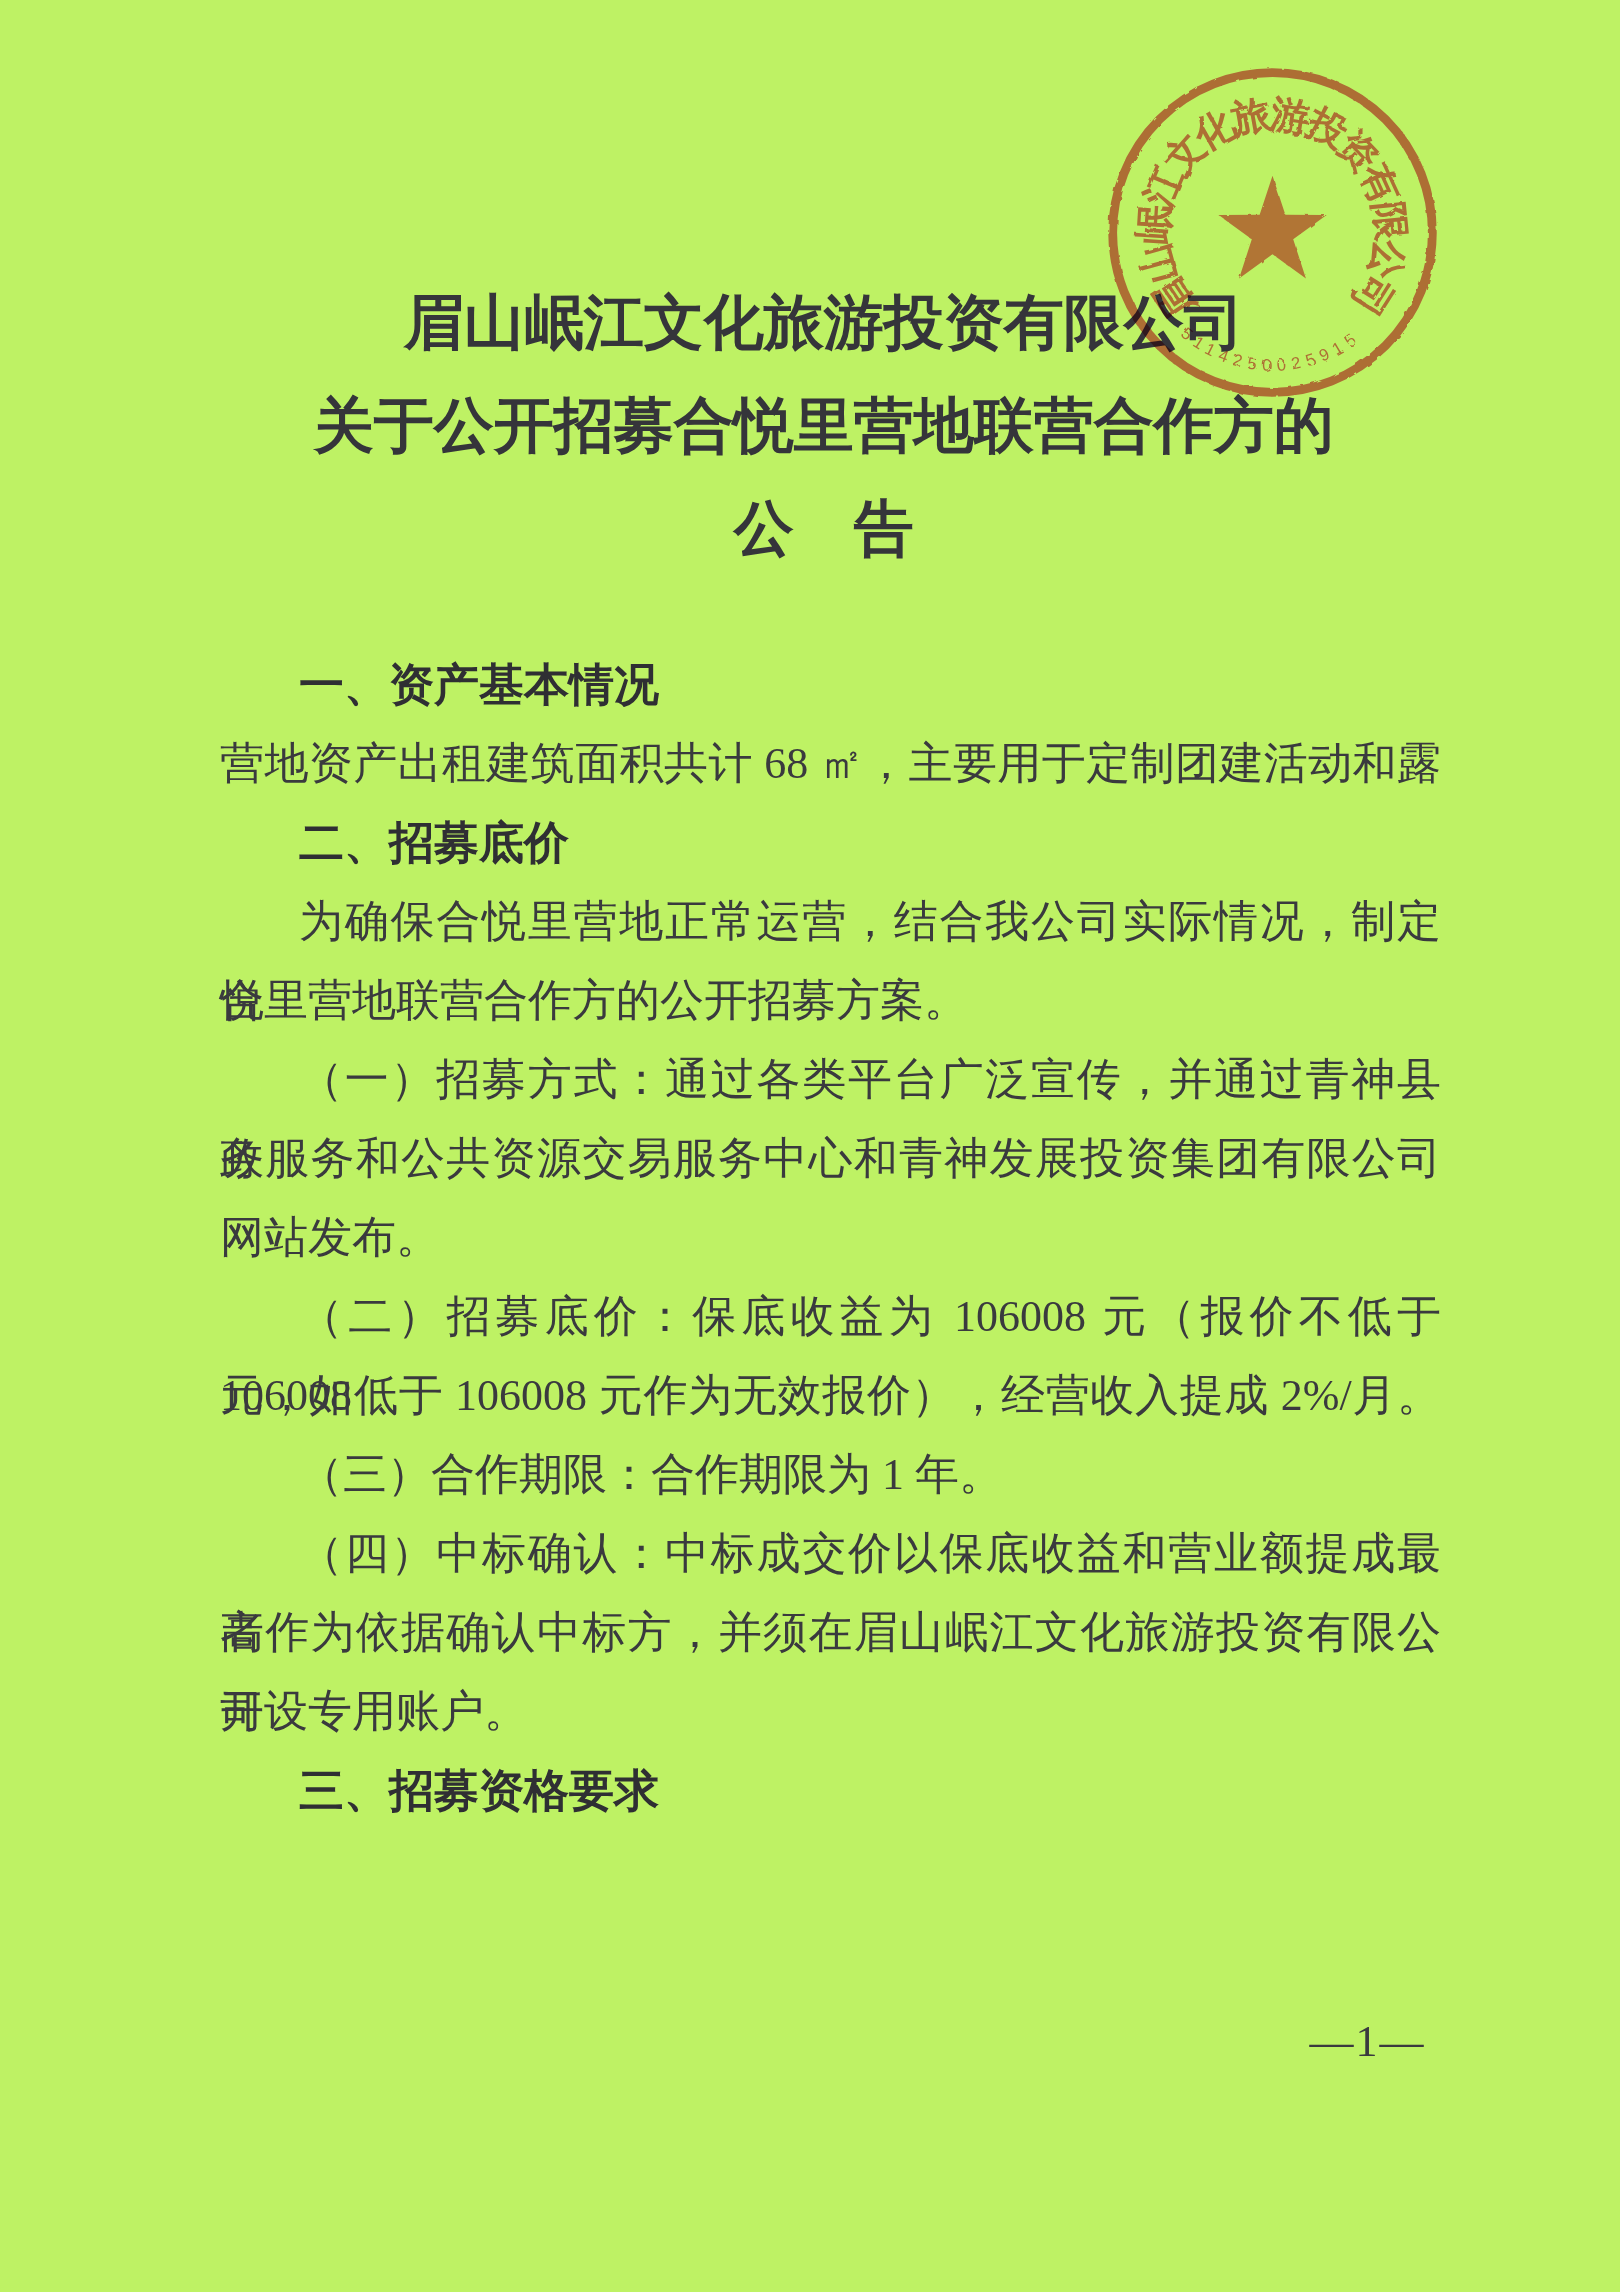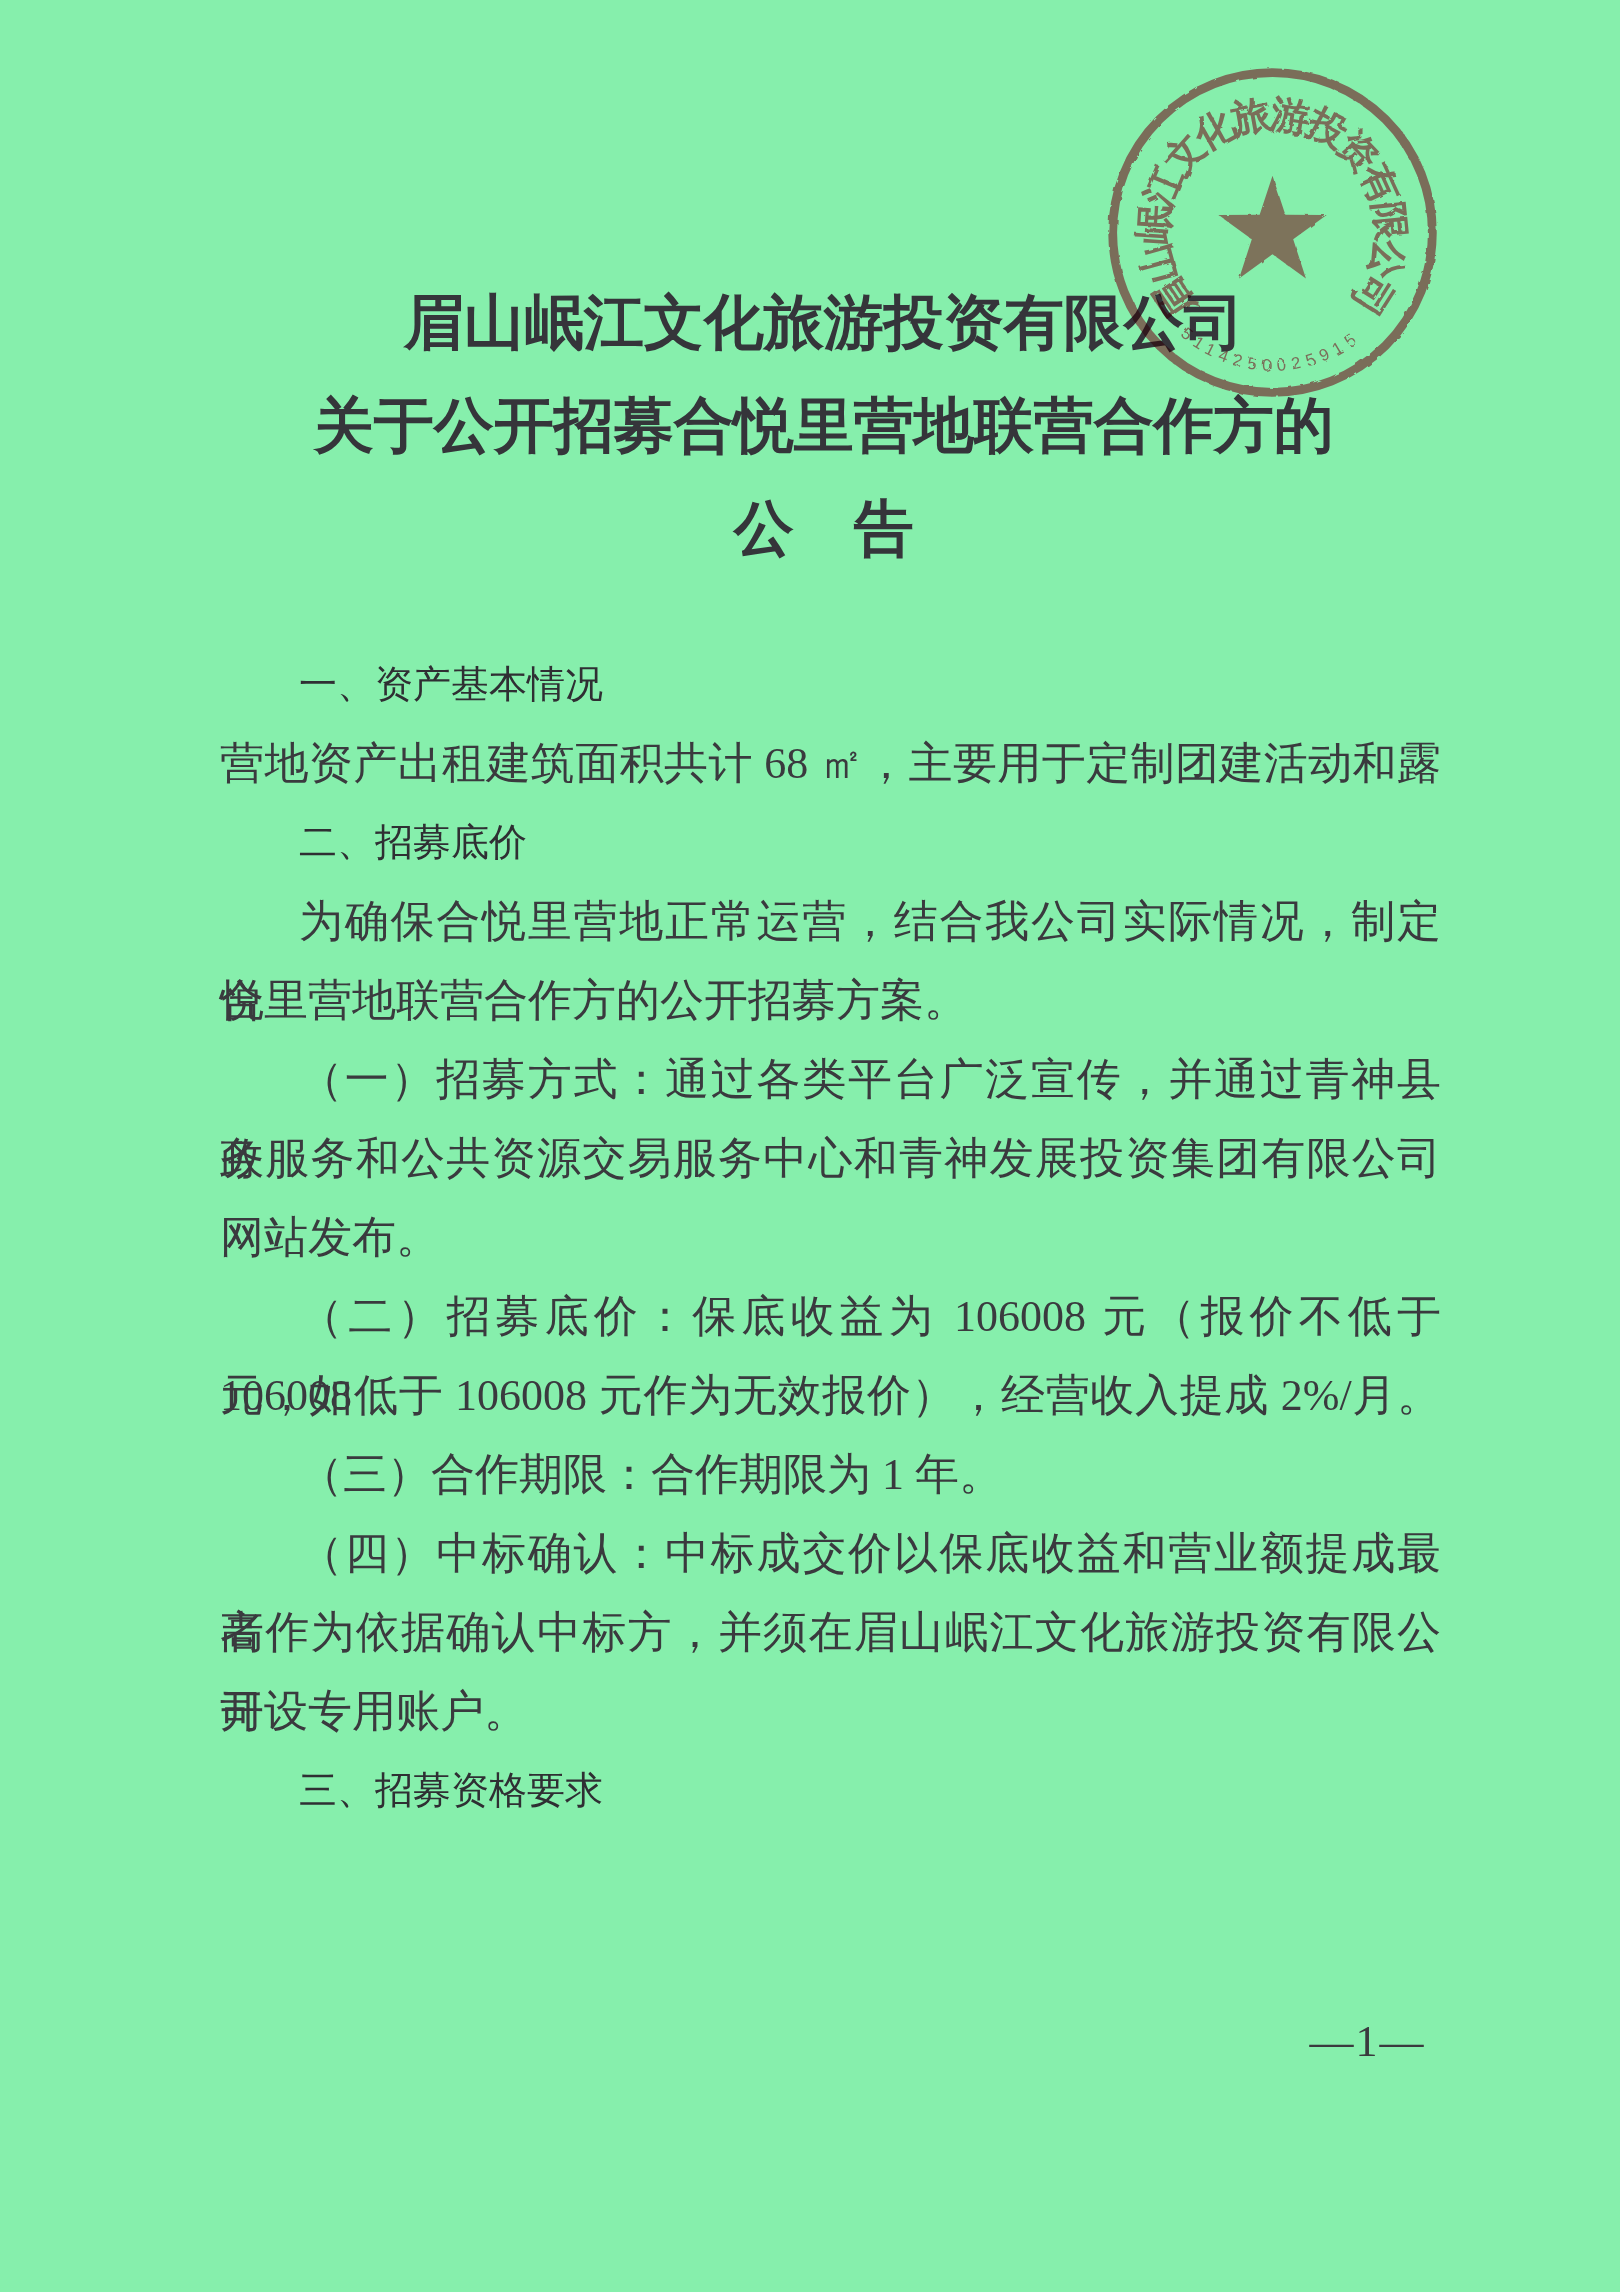--- a/index.html
+++ b/index.html
@@ -1,18 +1,18 @@
 <!DOCTYPE html>
 <html><head>
 <meta charset="utf-8">
 <style>
   html,body{margin:0;padding:0;}
   .page{
     position:relative; width:1620px; height:2293px;
-    background:#86efac;
+    background:#bef264;
     font-family:"Liberation Serif","DejaVu Serif",serif;
     color:#3a3a3e; overflow:hidden;
   }
   
   .title-block{
     position:absolute; top:272px; left:0; width:1620px;
     text-align:center; transform:translateX(13.7px);
   }
   .title-line{
     font-size:60px; line-height:103px; font-weight:bold;
@@ -21,21 +21,21 @@
   
   .body-text{
     position:absolute; top:645px; left:220px; width:1221px;
     font-size:44px; line-height:79px;
   }
   .line{height:79px; overflow:visible; white-space:nowrap;}
   .line.justify{ text-align:justify; text-align-last:justify; white-space:normal;}
   .line.indent{ text-indent:79px; }
   .line.heading{
     font-family:"Liberation Sans","DejaVu Sans",sans-serif;
-    font-weight:400; font-size:38px; color:#2f2f33;
+    font-weight:700; font-size:45px; color:#2f2f33;
   }
   
   .page-number{
     position:absolute; top:2007px; left:1284px; width:167px;
     text-align:center; font-size:44px; line-height:69px;
     color:#3a3a3e; letter-spacing:2px;
   }
   
   .stamp{
     position:absolute; left:1096px; top:56px; width:353px; height:353px;

